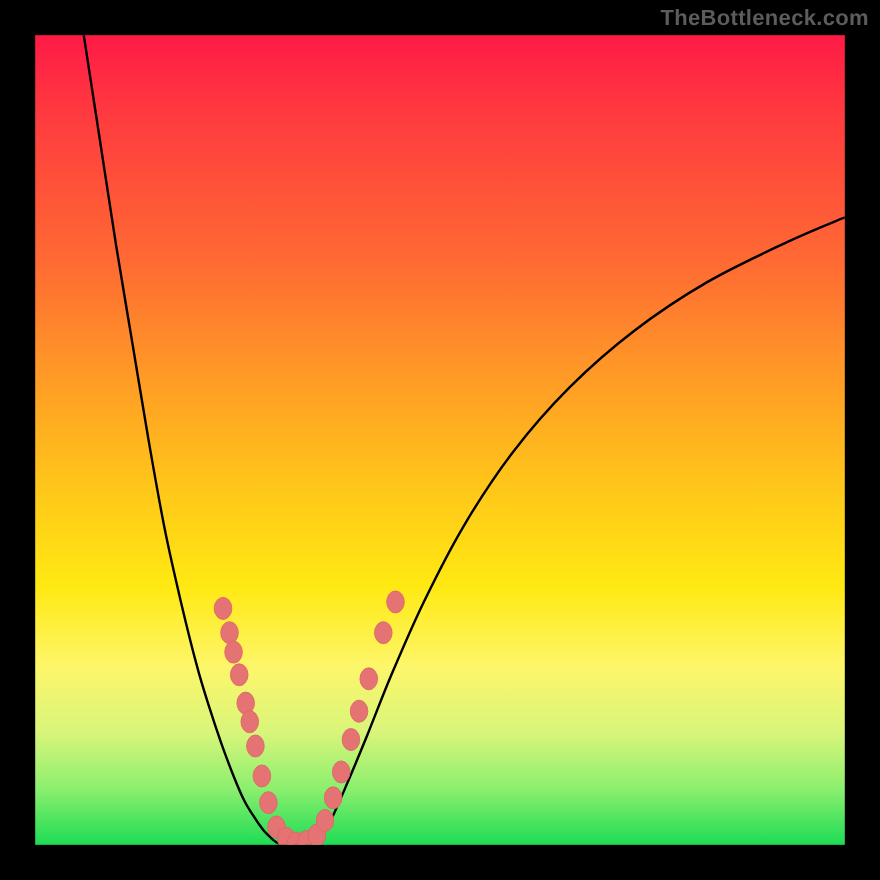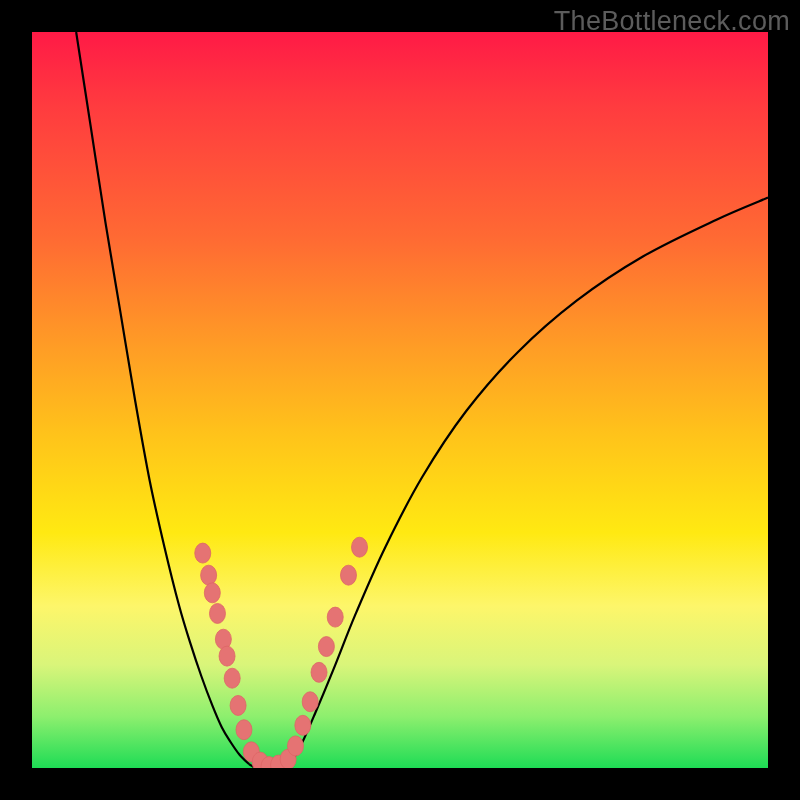--- a/index.html
+++ b/index.html
@@ -38,22 +38,22 @@
       #d9f57a 86%,
       #8def6e 93%,
       #1edc55 100%
     );
   }
   .watermark {
     position: absolute;
     top: 6px;
     right: 10px;
     color: #5c5c5c;
-    font-size: 27px;
-    font-weight: 400;
+    font-size: 20px;
+    font-weight: 700;
     letter-spacing: 0.3px;
     user-select: none;
   }
   svg.overlay {
     position: absolute;
     left: 0;
     top: 0;
     width: 736px;
     height: 736px;
   }

